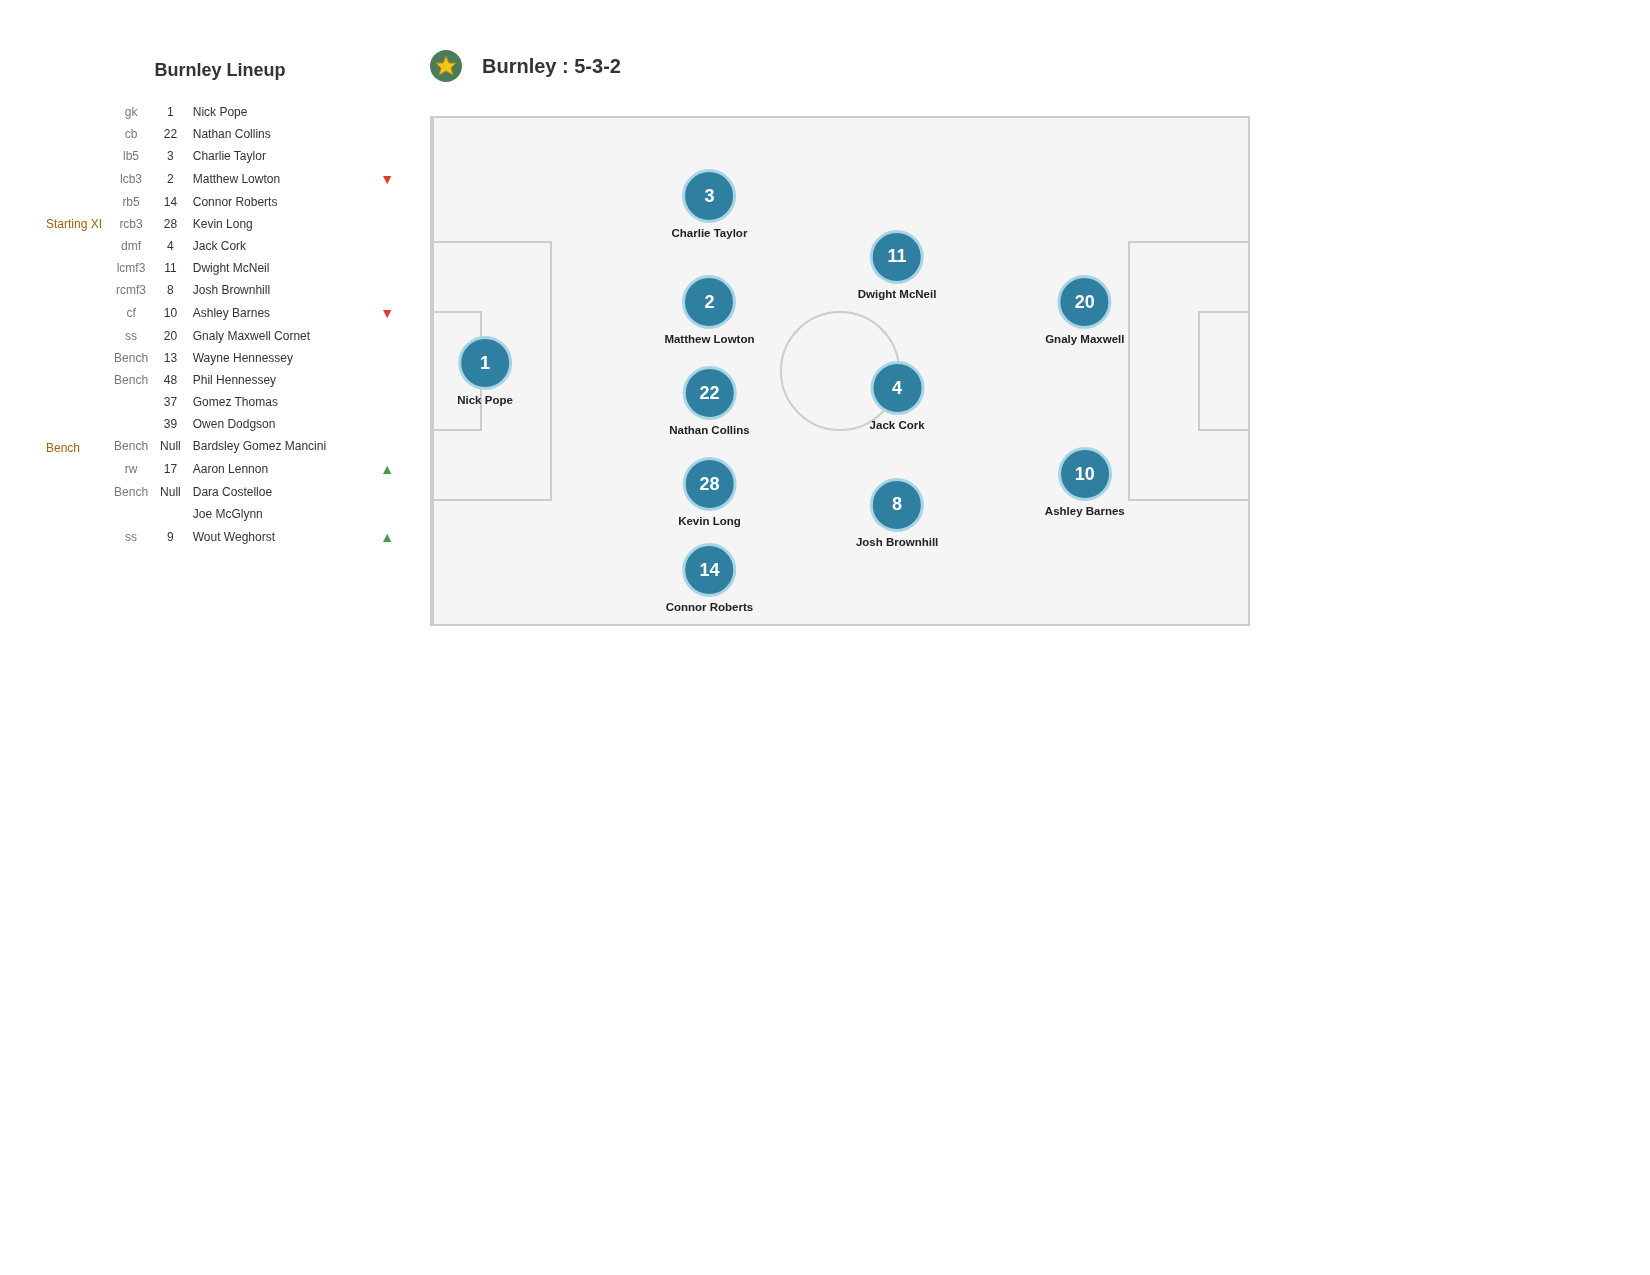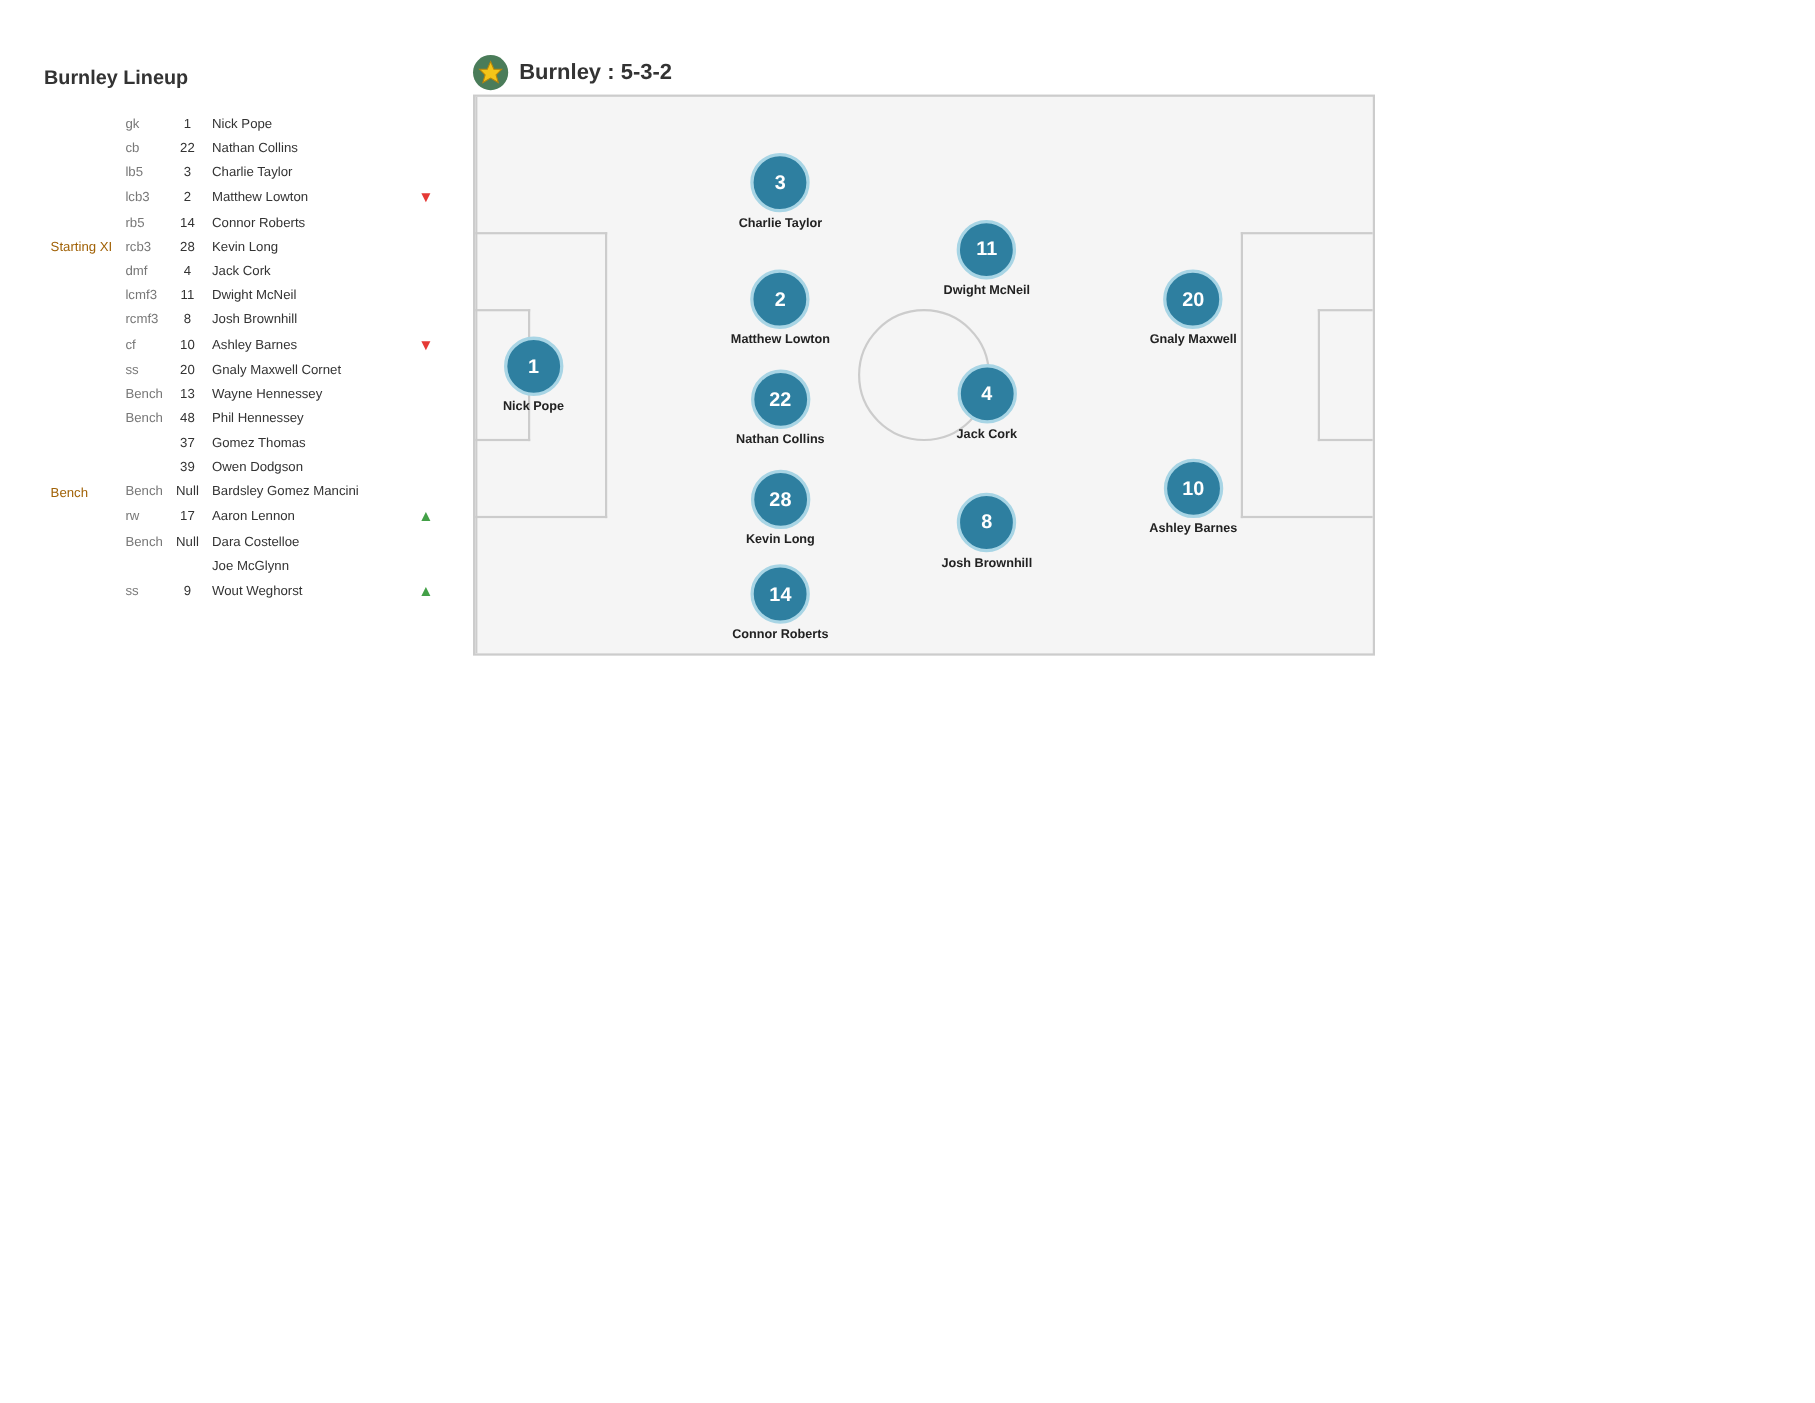--- a/index.html
+++ b/index.html
@@ -16,50 +16,51 @@
 
     
     .left-panel {
       width: 360px;
       flex-shrink: 0;
       padding-top: 20px;
     }
     .lineup-title {
       font-size: 18px;
       font-weight: bold;
+      text-align: center;
       margin-bottom: 20px;
     }
     .lineup-table {
       width: 100%;
       border-collapse: collapse;
     }
     .lineup-table td {
       padding: 4px 6px;
       vertical-align: middle;
       white-space: nowrap;
     }
     .col-section { color: #a16207; font-size: 12px; width: 60px; }
-    .col-pos { color: #777; font-size: 12px; text-align: left; width: 45px; }
+    .col-pos { color: #777; font-size: 12px; text-align: center; width: 45px; }
     .col-num { text-align: center; width: 30px; font-size: 12px; }
     .col-name { font-size: 12px; }
     .col-icon { width: 24px; text-align: center; }
     .icon-red { color: #e53935; font-size: 14px; }
     .icon-green { color: #43a047; font-size: 14px; }
 
     
     .right-panel {
       flex: 1;
       padding-left: 30px;
       padding-top: 10px;
     }
     .formation-header {
       display: flex;
       align-items: center;
-      gap: 10px;
-      margin-bottom: 4px;
+      gap: 20px;
+      margin-bottom: 34px;
     }
     .formation-badge {
       width: 32px;
       height: 32px;
       background: #4a7c59;
       border-radius: 50%;
       display: flex;
       align-items: center;
       justify-content: center;
     }

